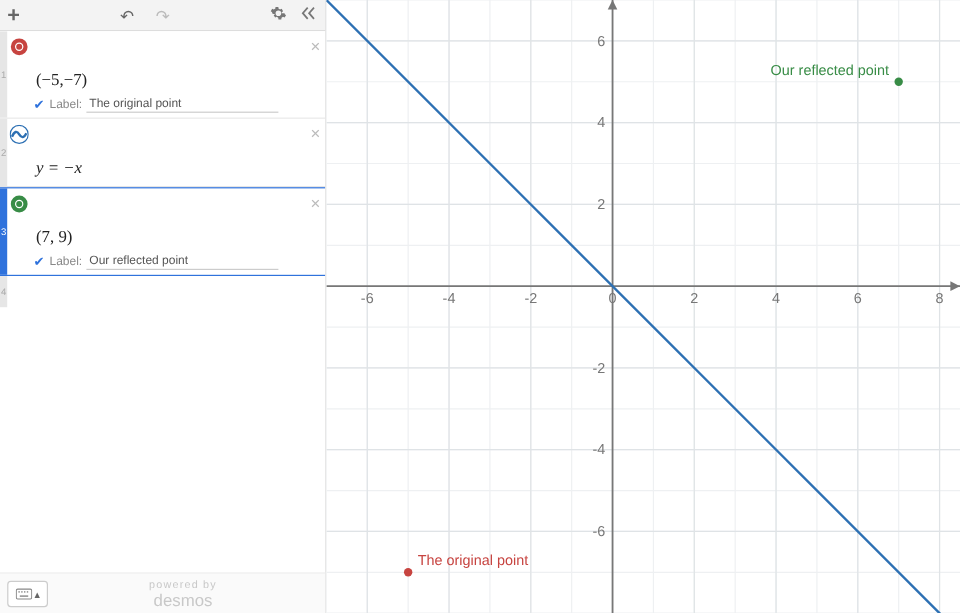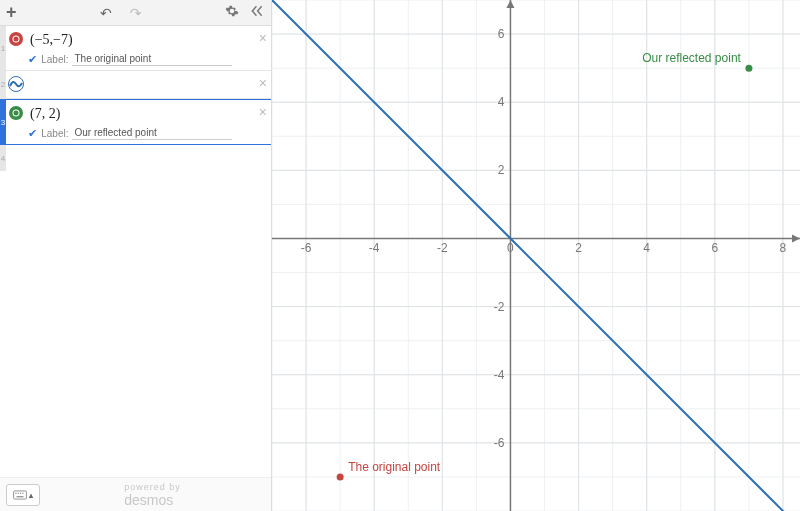--- a/index.html
+++ b/index.html
@@ -52,20 +52,21 @@
       display: flex; align-items: center; justify-content: center;
     }
     .expr-row.selected .idx { background: #2f72dc; color: #fff; }
     .expr-row svg.row-icon {
       position: absolute; left: 8px; top: 5px;
     }
     .expr-text {
       font-family: "Times New Roman", serif;
       font-size: 14px; color: #222;
       padding: 2px 0 2px 2px;
+      margin-top: 28px;
     }
     .label-row {
       display: flex; align-items: center;
       font-size: 10px; color: #888;
       padding: 2px 0 0 0; gap: 4px;
     }
     .label-row .check { color: #2f72dc; font-size: 11px; }
     .label-row input {
       border: none; border-bottom: 1px solid #ccc;
       font-size: 10px; color: #555;
@@ -91,21 +92,21 @@
       border-top: 1px solid #eee;
     }
     .kbd-toggle {
       width: 34px; height: 22px;
       border: 1px solid #ccc; border-radius: 3px;
       display:flex; align-items:center; justify-content:center;
       color:#666; font-size:12px; gap:2px;
       cursor:pointer; background:#fff;
     }
     .powered {
-      margin:auto; text-align:left;
+      margin:auto; text-align:center;
       color:#c8c8c8; font-size:9px; letter-spacing:1px;
     }
     .powered .brand { font-size:14px; letter-spacing:0; font-weight:500; text-transform:lowercase; }
 
     
     .graph { flex: 1; position: relative; background:#fff; }
     .graph svg { position:absolute; inset:0; }
     .tick-lbl { font: 12px Arial; fill:#777; }
     .pt-lbl  { font: 12px Arial; }
   </style>
@@ -152,31 +153,32 @@
       </div>
       <span class="close-x">×</span>
     </div>
 
     <div class="expr-row">
       <div class="idx">2</div>
       <svg class="row-icon" width="16" height="16">
           <circle cx="8" cy="8" r="7.5" fill="#fff" stroke="#2d70b3" stroke-width="1"></circle>
           <path d="M2 10 Q5 3 8 8 T14 7" fill="none" stroke="#2d70b3" stroke-width="2"></path>
         </svg>
+      <div class="expr-text"><i>y = −x</i></div>
       <span class="close-x">×</span>
     </div>
 
     <div class="expr-row selected">
       <div class="idx">3</div>
       <svg class="row-icon" width="16" height="16">
           <circle cx="8" cy="8" r="7" fill="#388c46"></circle>
           <circle cx="8" cy="8" r="3.5" fill="#fff"></circle>
           <circle cx="8" cy="8" r="2.5" fill="#388c46"></circle>
         </svg>
-      <div class="expr-text">(7, 2)</div>
+      <div class="expr-text">(7, 9)</div>
       <div class="label-row">
         <span class="check">✔</span>
         <span>Label:</span>
         <input type="text" value="Our reflected point" style="">
       </div>
       <span class="close-x">×</span>
     </div>
 
     <div class="empty-row">
       <div class="idx-e">4</div>

